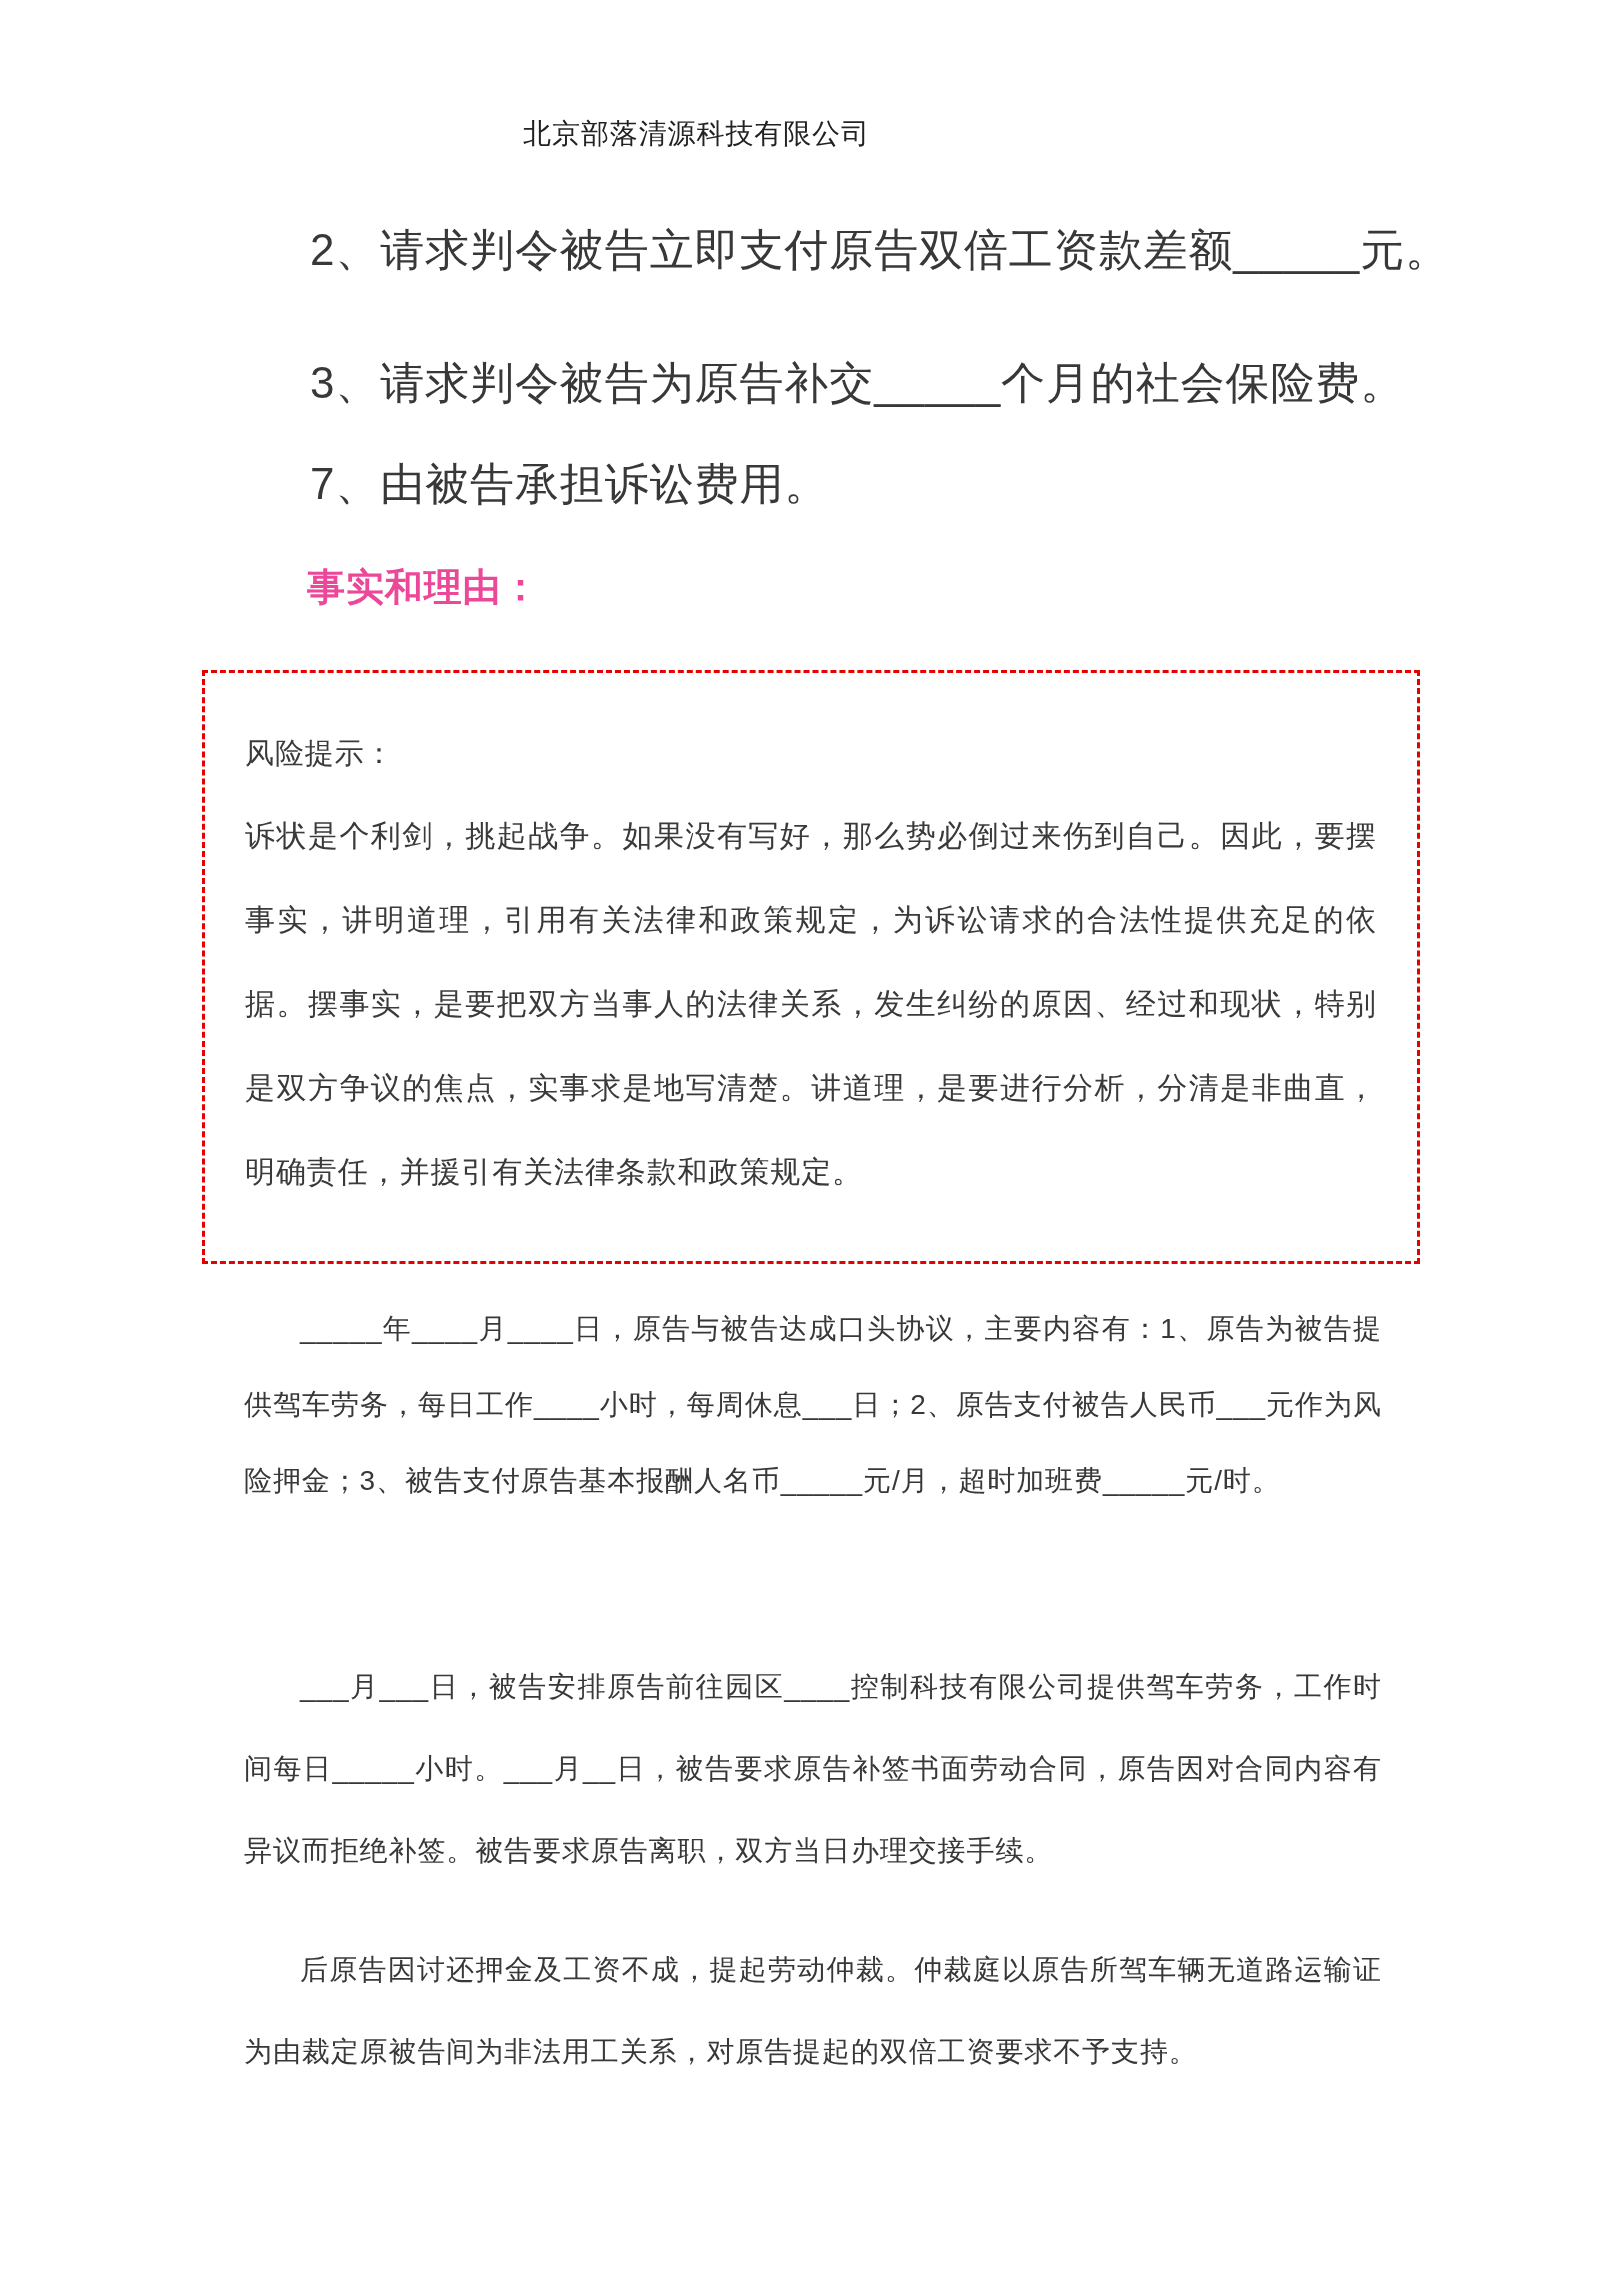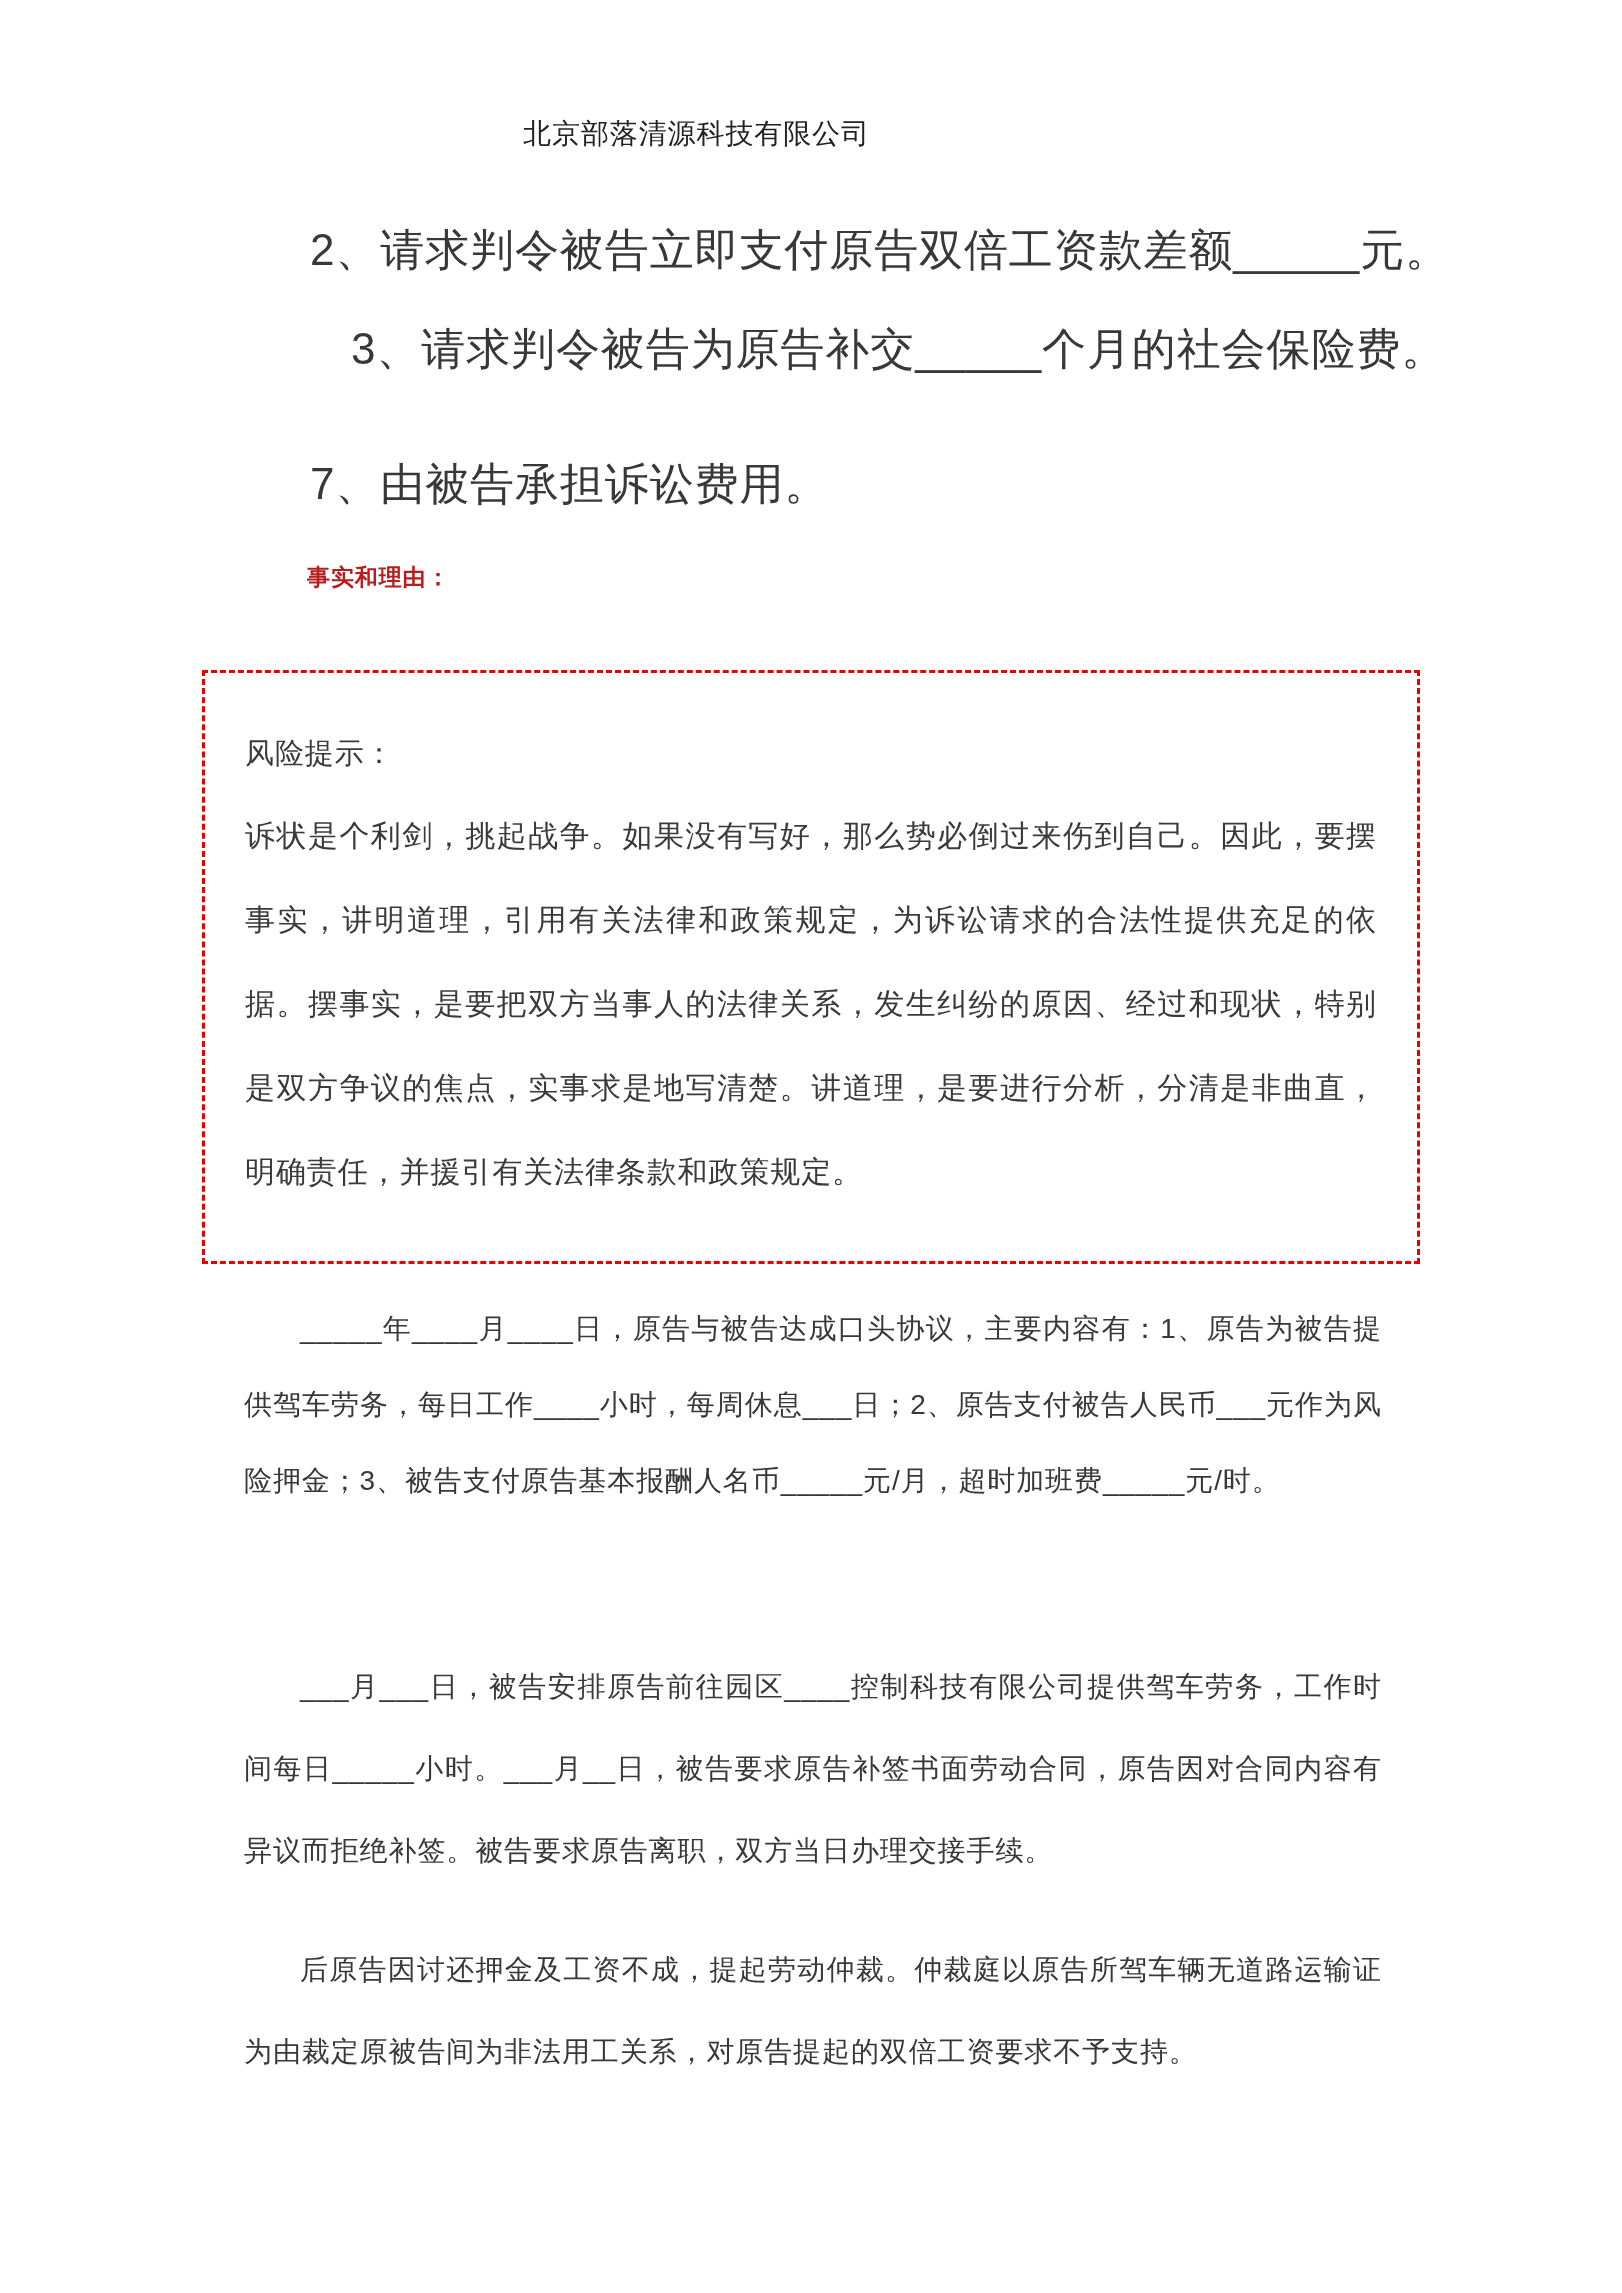--- a/index.html
+++ b/index.html
@@ -27,29 +27,29 @@
   }
   .claim {
     position: absolute;
     left: 310px;
     font-size: 44px;
     color: #383838;
     white-space: nowrap;
     letter-spacing: 0.9px;
   }
   .claim-2 { top: 221px; }
-  .claim-3 { top: 320px; margin-left: 41px; }
+  .claim-3 { top: 354px; }
   .claim-4 { top: 455px; }
   .section-heading {
     position: absolute;
     left: 307px;
     top: 562px;
-    font-size: 23px;
+    font-size: 38px;
     font-weight: 700;
-    color: #b91c1c;
+    color: #ec4899;
     letter-spacing: 0.9px;
   }
   .risk-box {
     position: absolute;
     left: 202px;
     top: 670px;
     width: 1218px;
     height: 594px;
     box-sizing: border-box;
     border: 3.6px dashed #e60000;

